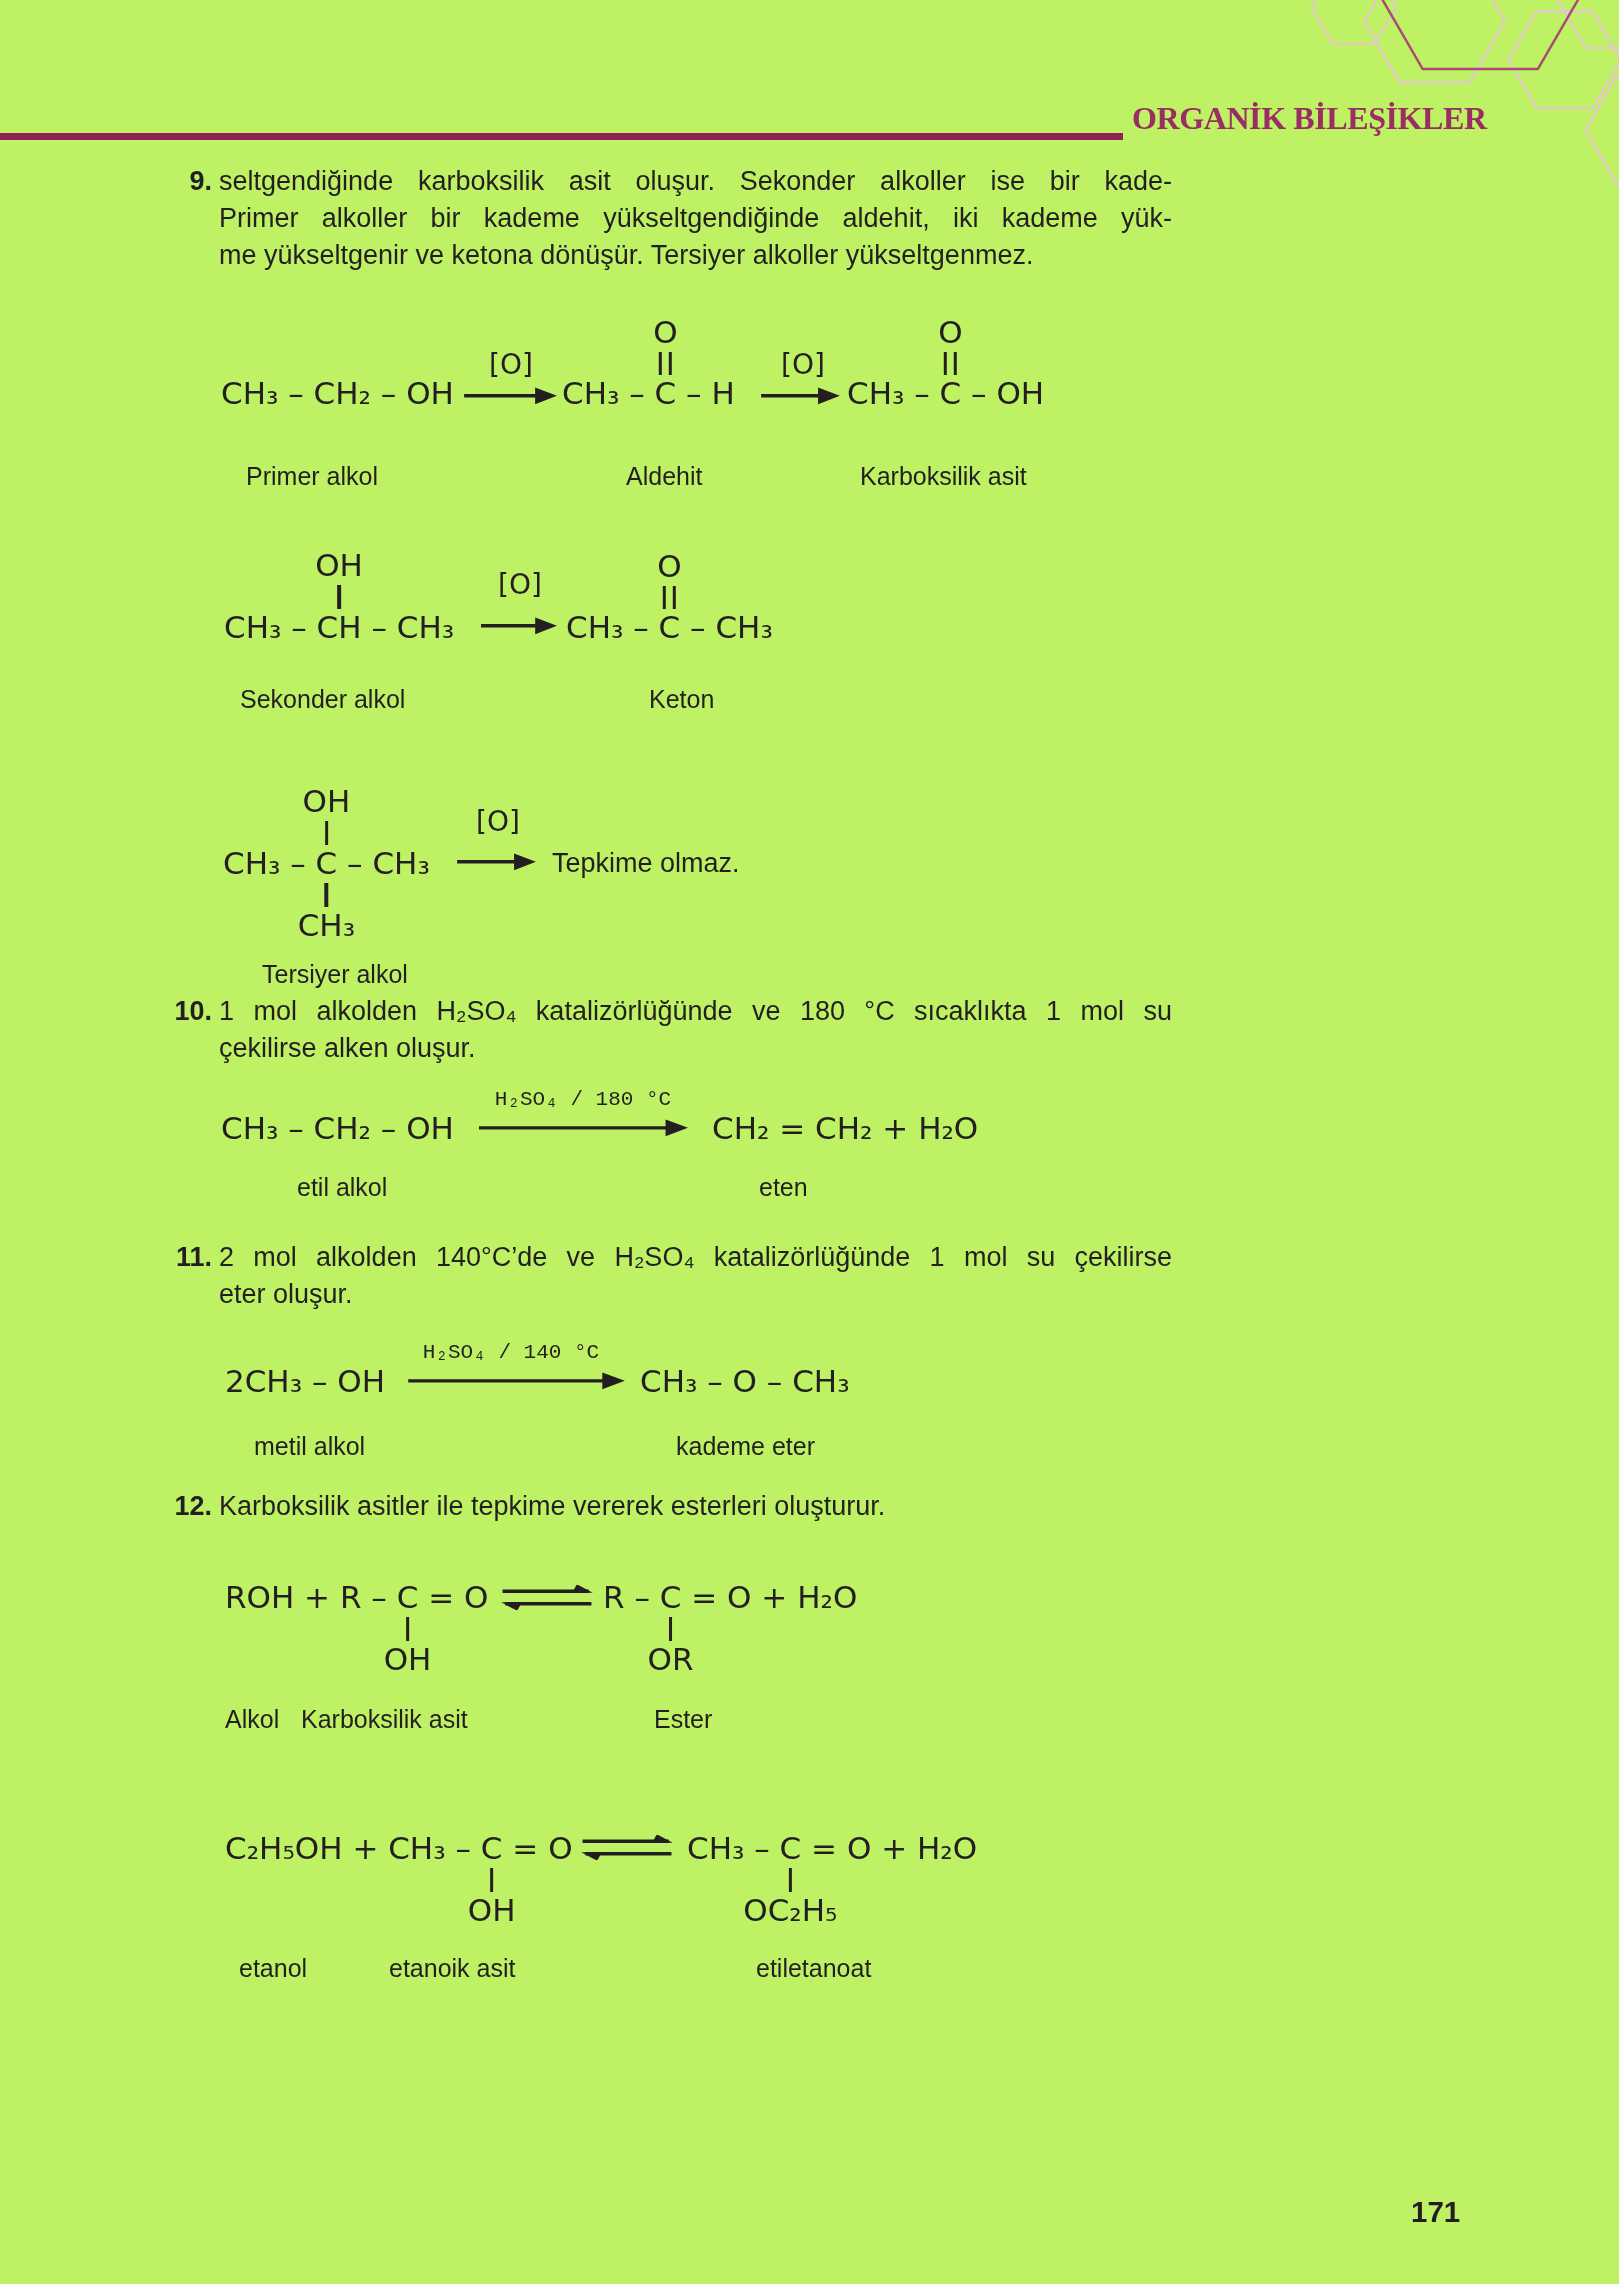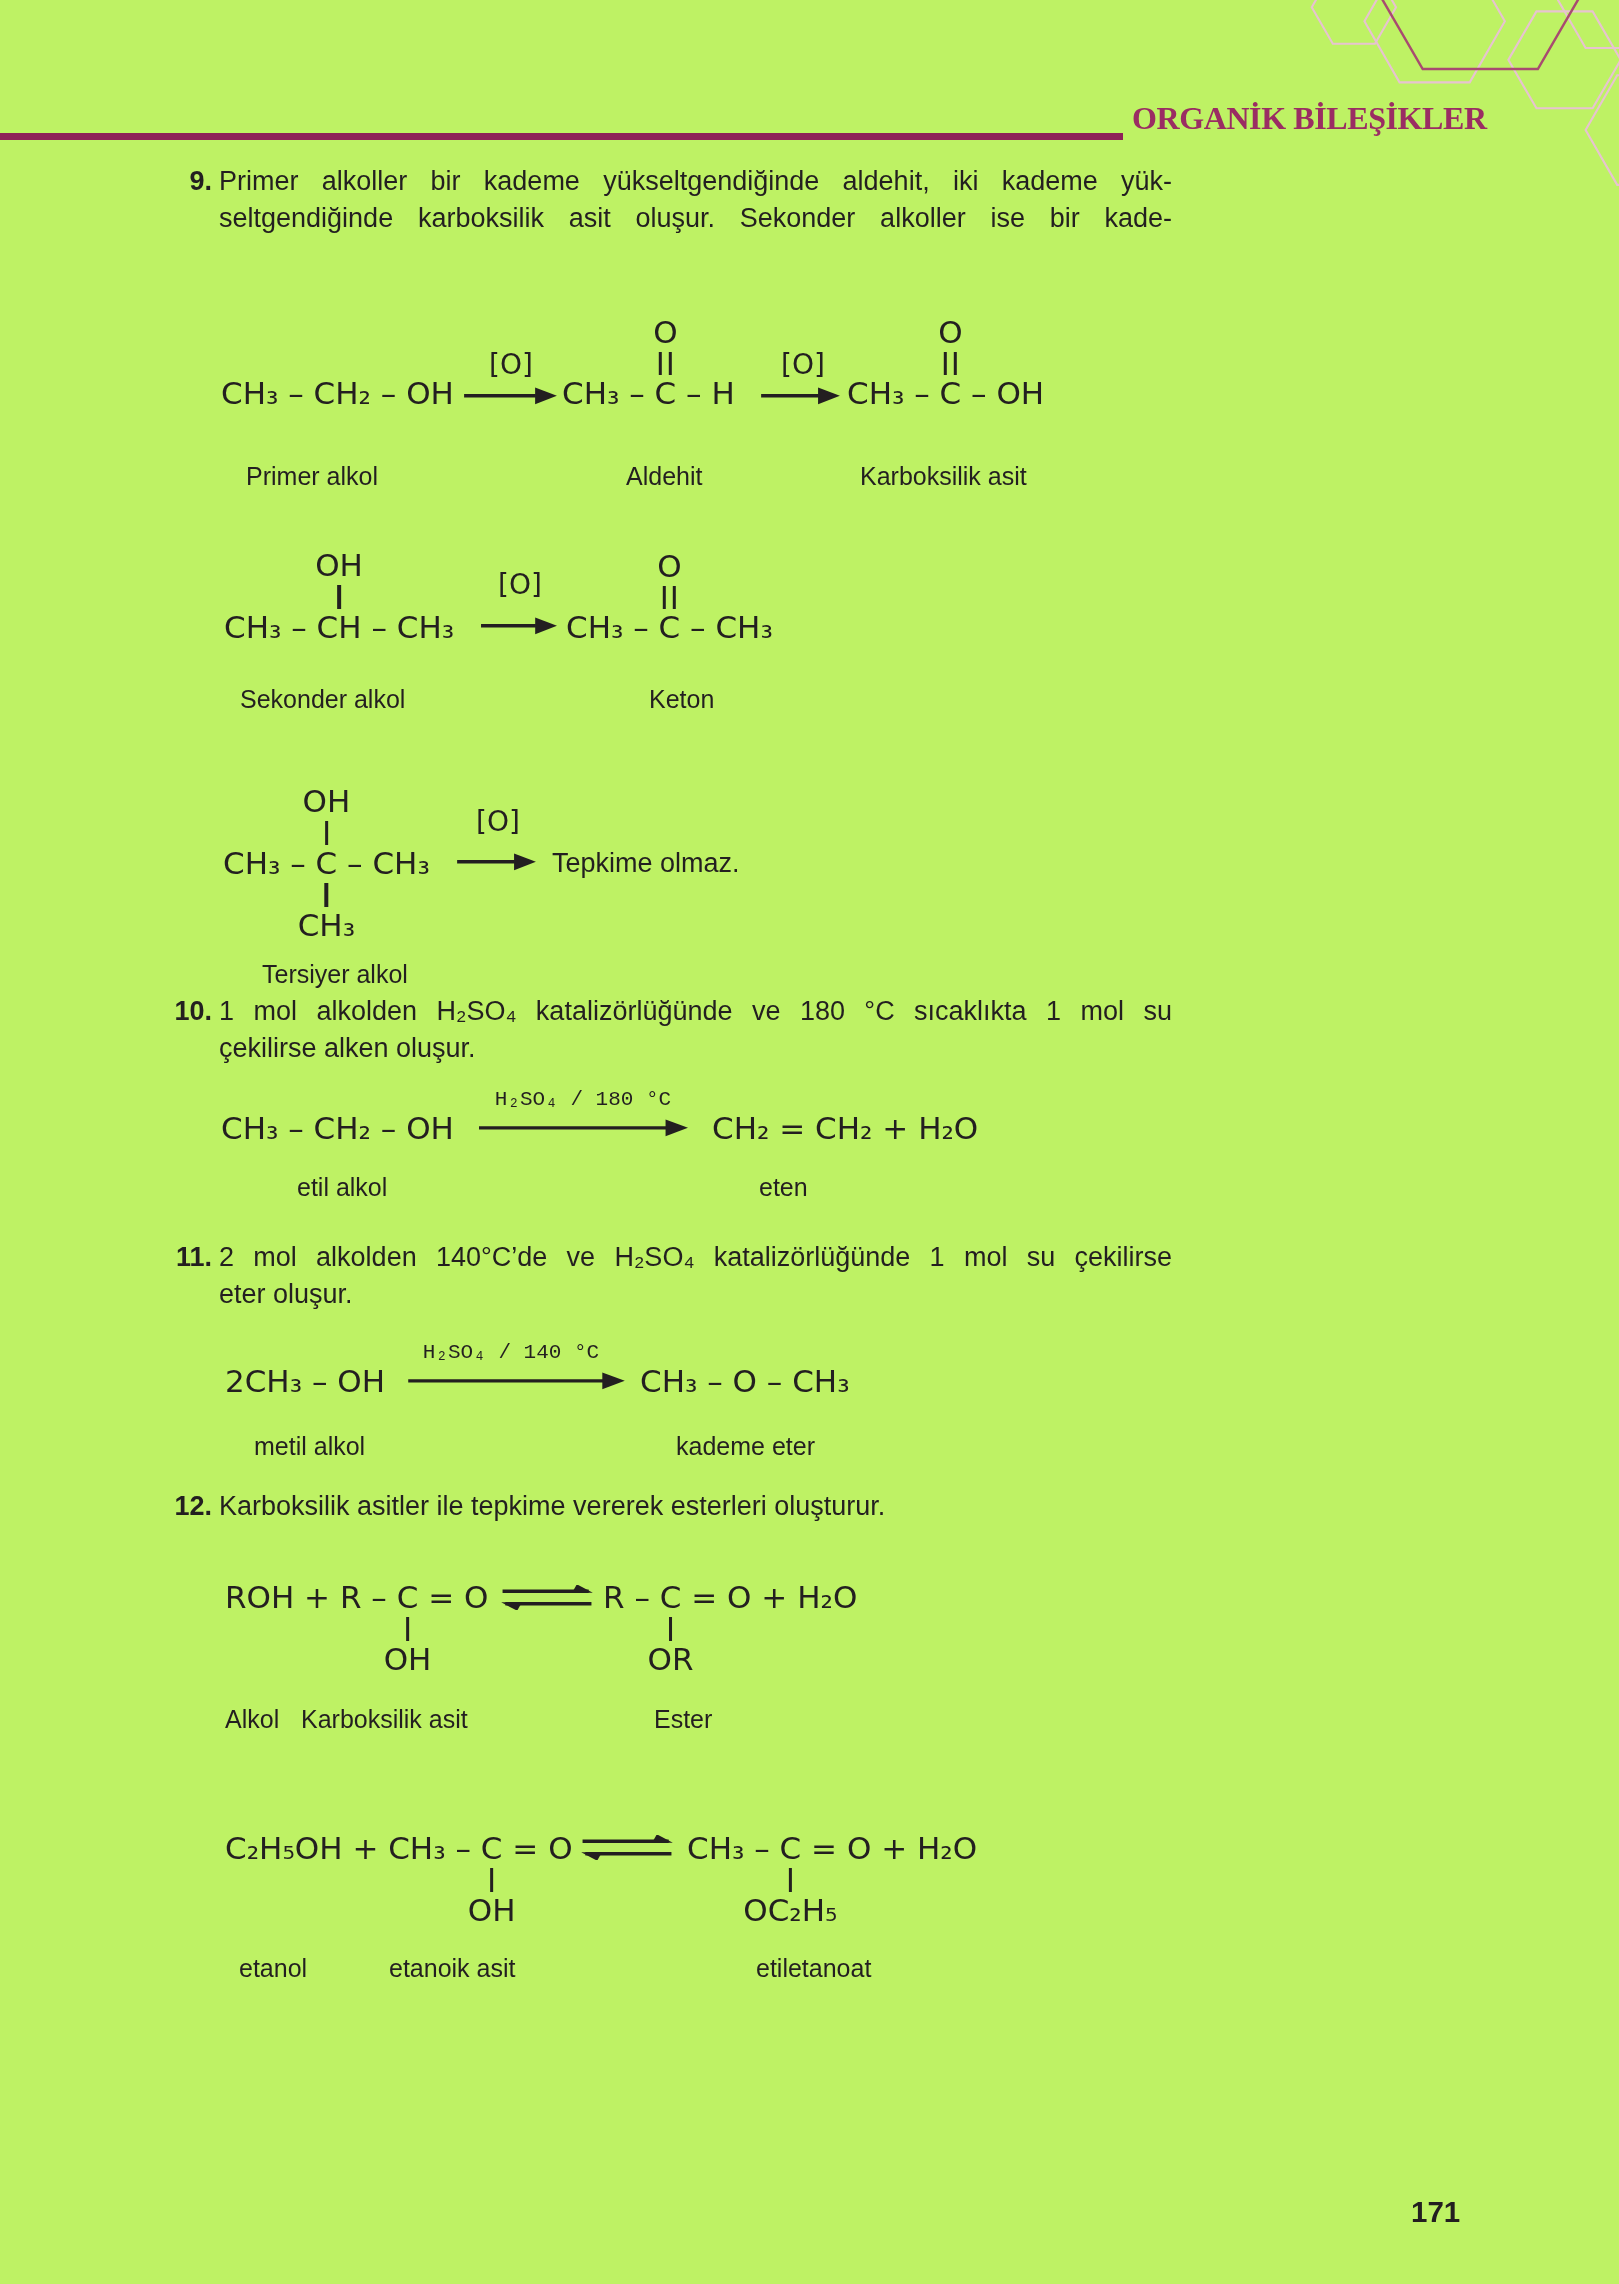--- a/index.html
+++ b/index.html
@@ -57,22 +57,23 @@
     <g fill="none" stroke="#a84b70" stroke-width="3.5">
       <polygon points="436,-45 353,98 189,98 106,-45 189,-188 353,-188"></polygon>
     </g>
   </svg>
 
   <div class="hrule"></div>
   <div class="ptitle">ORGANİK BİLEŞİKLER</div>
 
   <div class="inum" style="left:160px;top:163px">9.</div>
   <div class="itext" style="top:163px">
+    <div class="ln">seltgendiğinde karboksilik asit oluşur. Sekonder alkoller ise bir kade-</div>
     <div class="ln">Primer alkoller bir kademe yükseltgendiğinde aldehit, iki kademe yük-</div>
-    <div class="ln">seltgendiğinde karboksilik asit oluşur. Sekonder alkoller ise bir kade-</div>
+    <div class="ln last">me yükseltgenir ve ketona dönüşür. Tersiyer alkoller yükseltgenmez.</div>
   </div>
 
   <div class="fx" style="left:221px;top:376px">
     <span>CH₃ – CH₂ – OH</span>
   </div>
   <div class="oxl" style="left:511px;top:349px">[O]</div>
   <div class="arrow" style="left:464px;top:386px">
     <svg width="93" height="19.7" viewBox="0 0 132 28">
         <path d="M0 14 H102" stroke="#231f20" stroke-width="5"></path>
         <polygon points="132,14 101,2 101,26" fill="#231f20"></polygon>

